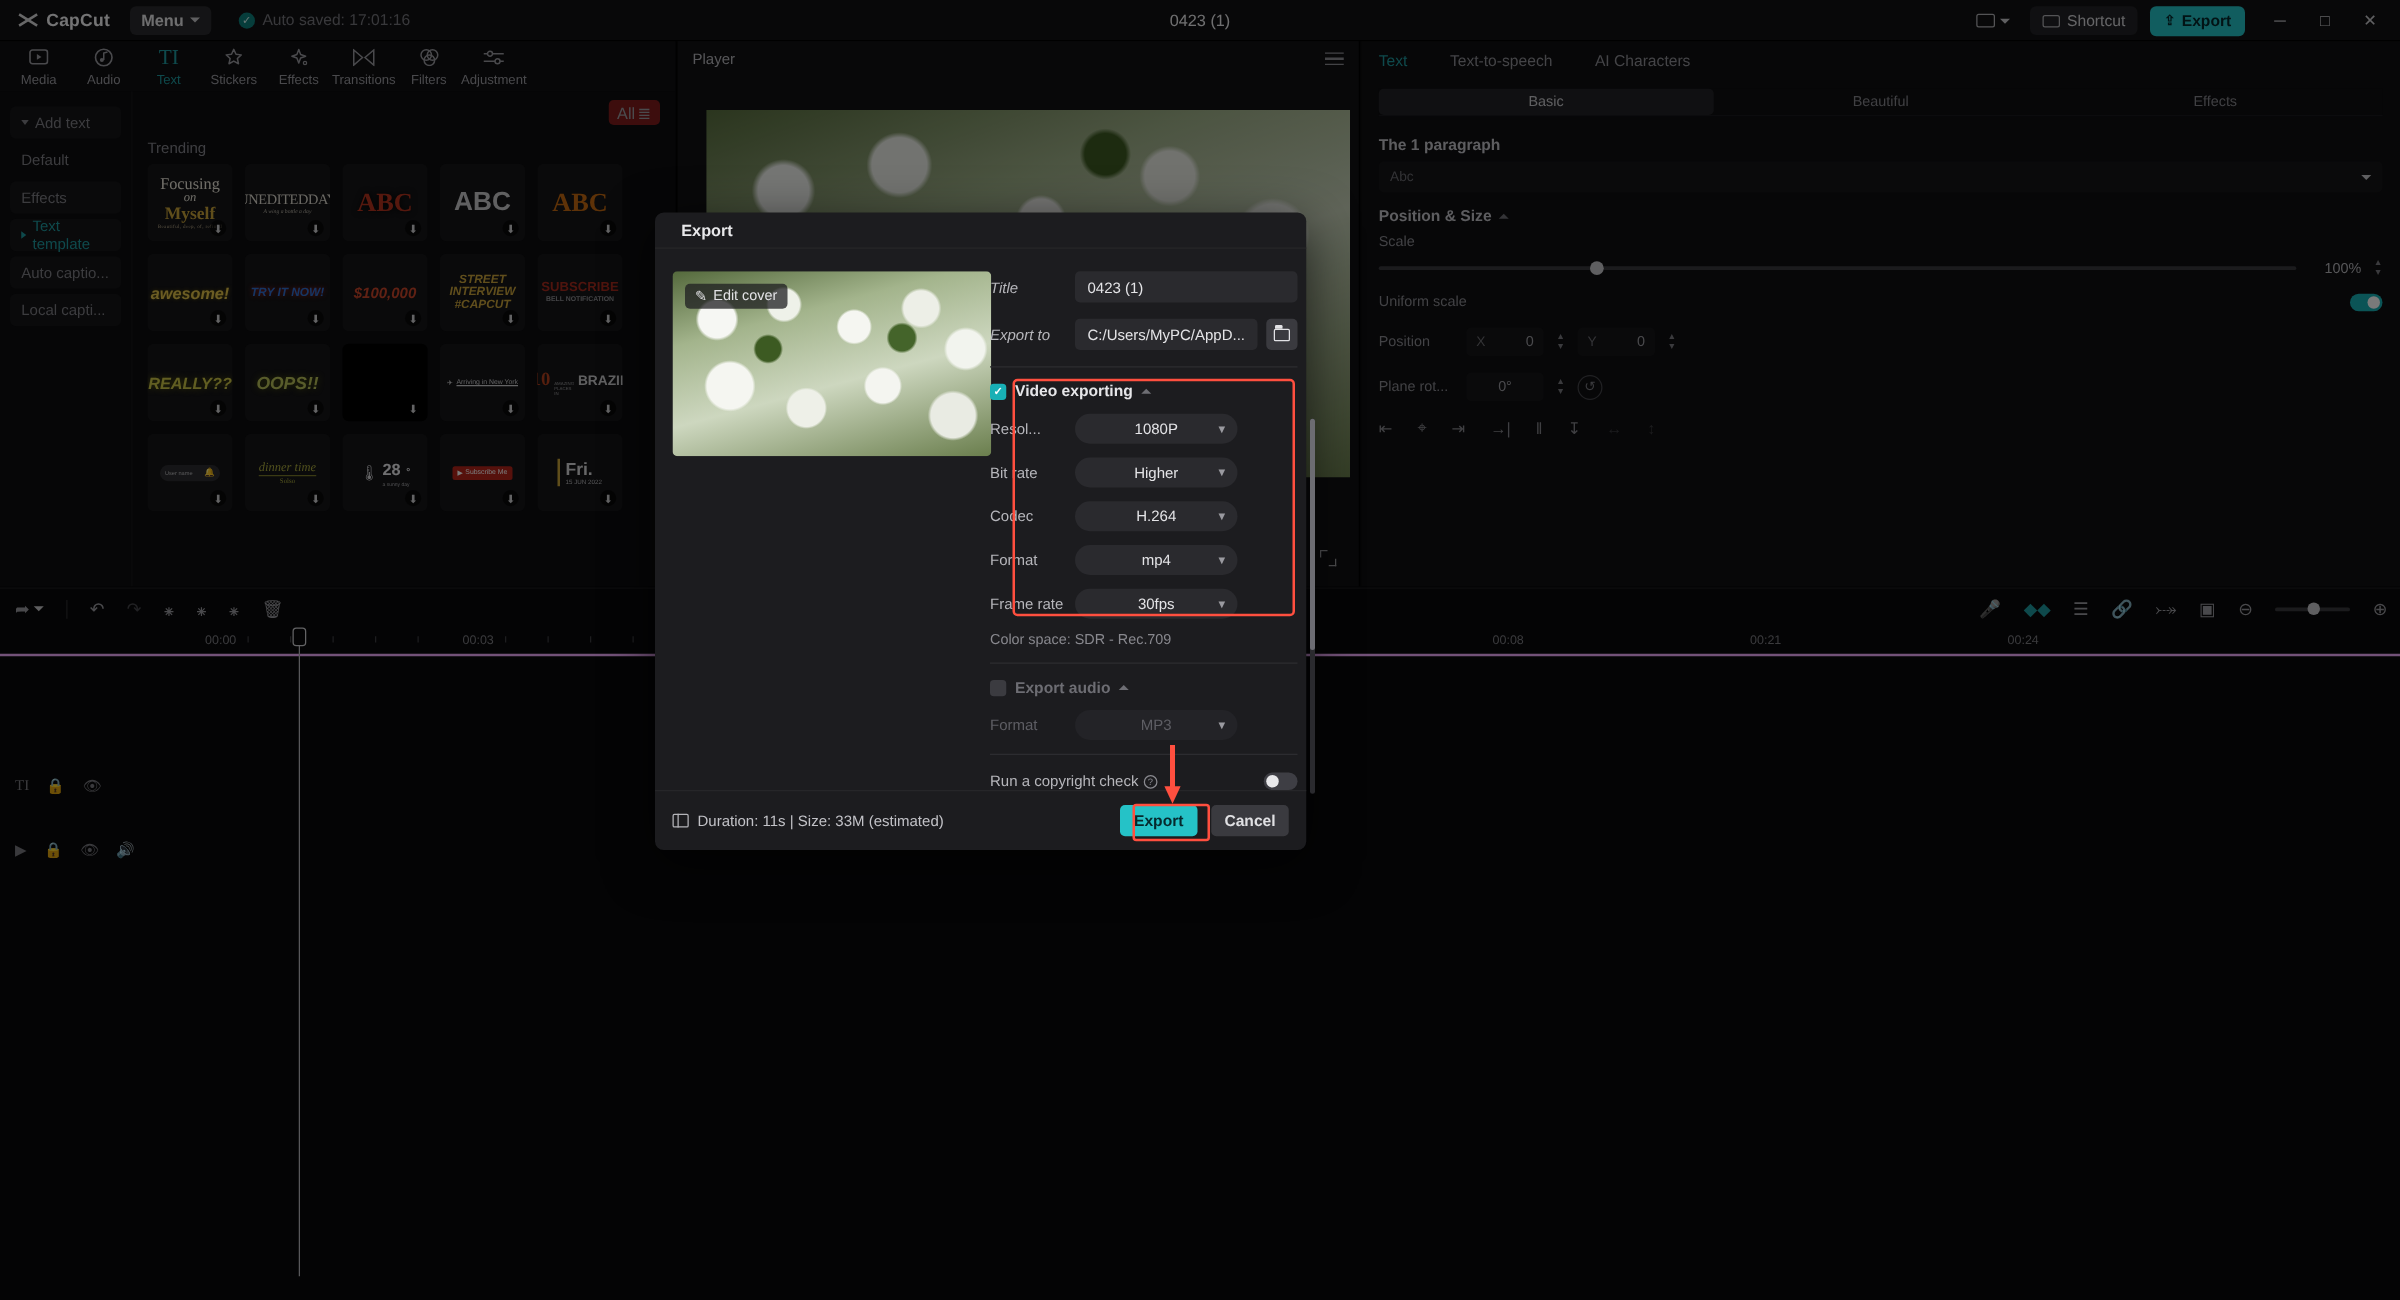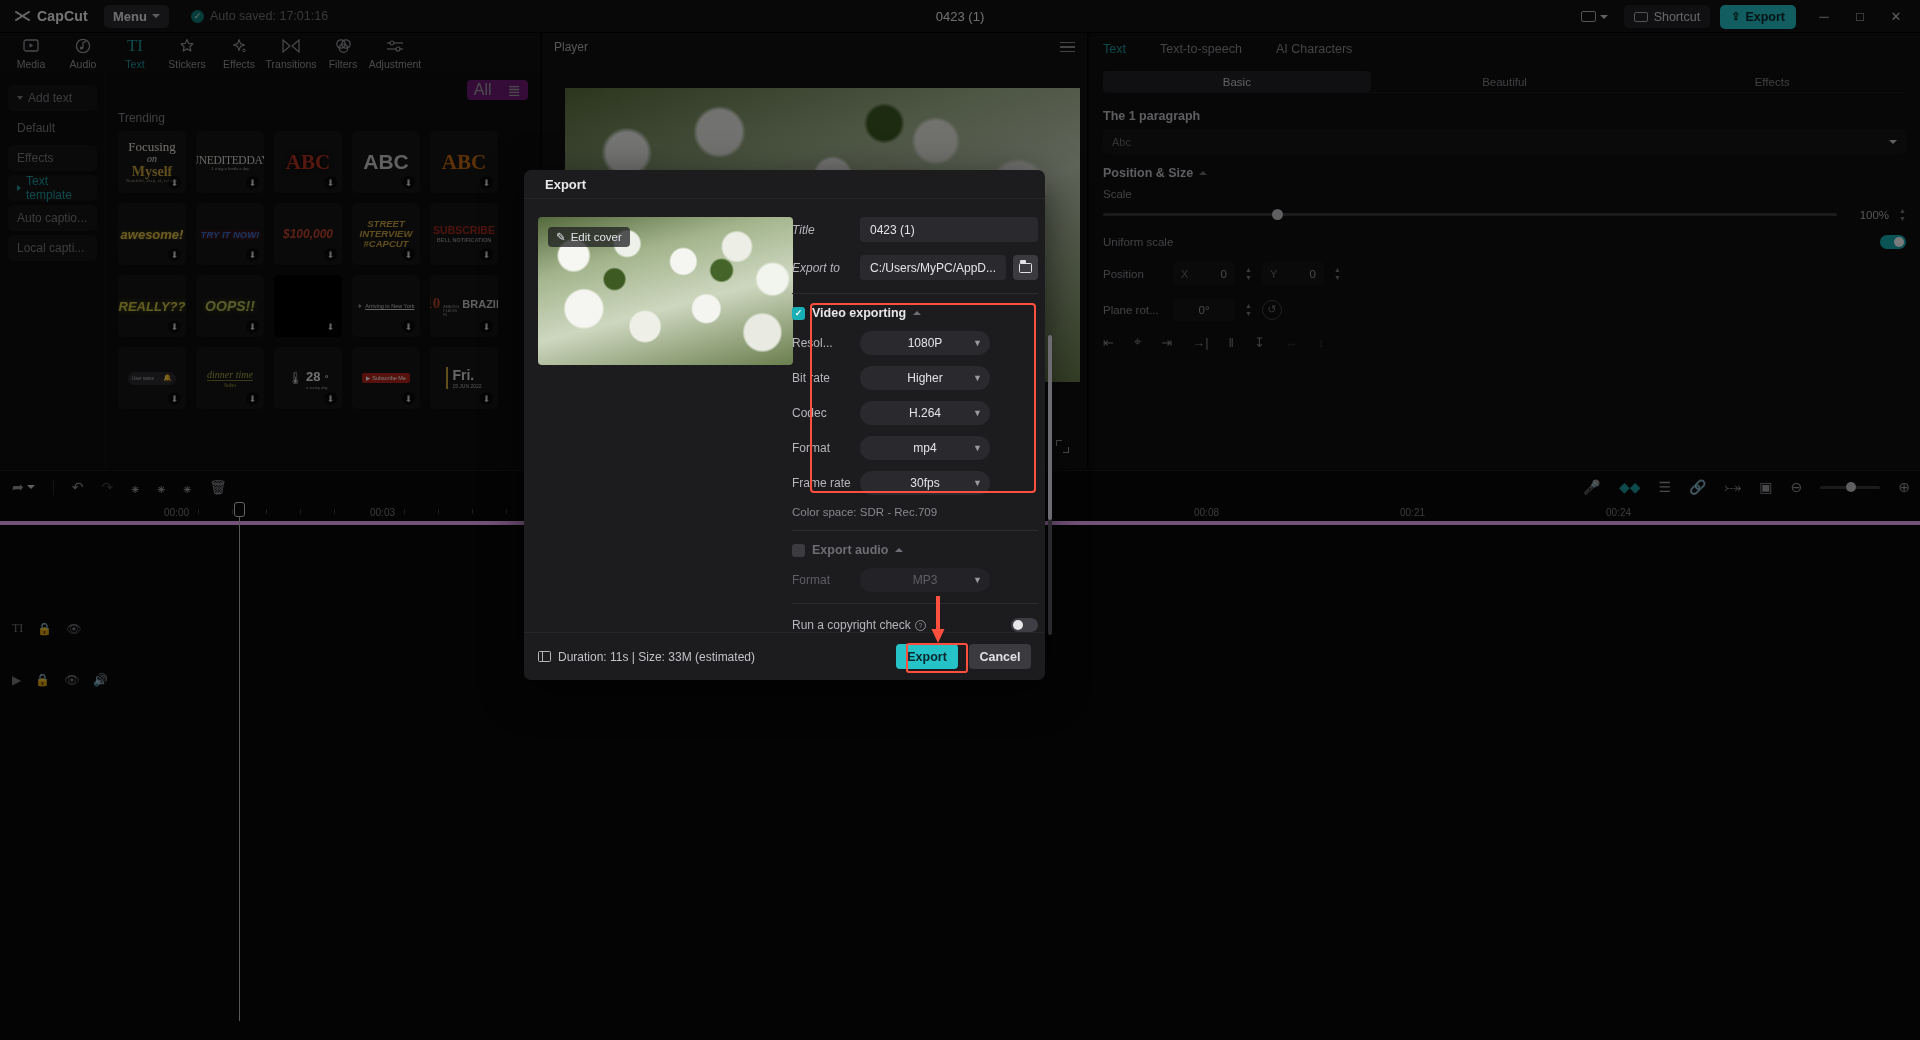--- a/index.html
+++ b/index.html
@@ -64,21 +64,21 @@
   .leftpanel{ position:absolute; top:73px; left:0; width:540px; height:396px; background:#0d0d0f; display:flex;}
   .catlist{ width:105px; padding-top:8px; }
   .cat{ margin:4px 8px; height:26px; border-radius:5px; display:flex; align-items:center;
         padding-left:9px; font-size:12px; color:#7e7e84; cursor:pointer; background:#151517;}
   .cat.plain{ background:transparent; }
   .cat.active{ color:#1f9a9f; }
   .tri{ width:0;height:0;border-left:3.5px solid transparent;border-right:3.5px solid transparent;border-top:4px solid currentColor;margin-right:5px;}
   .tri.r{ border:none;border-top:3.5px solid transparent;border-bottom:3.5px solid transparent;border-left:4px solid currentColor;}
   .gallery{ flex:1; position:relative; border-left:1px solid #161618; }
   .gal-head{ height:34px; display:flex; align-items:center; justify-content:flex-end; padding-right:12px;}
-  .allbtn{ background:#701a75; border-radius:4px; height:20px; padding:0 7px; display:flex; align-items:center; gap:16px; font-size:16px; color:#9d9da2; cursor:pointer;}
+  .allbtn{ background:#7f1d1d; border-radius:4px; height:20px; padding:0 7px; display:flex; align-items:center; gap:2px; font-size:13px; color:#9d9da2; cursor:pointer;}
   .sec-title{ font-size:12px; color:#83838a; margin:4px 0 6px 12px;}
   .grid{ display:grid; grid-template-columns: repeat(5, 68px); gap:10px; padding-left:12px;}
   .cell{ width:68px; height:62px; background:#151517; border-radius:5px; position:relative; overflow:hidden;
          display:flex; align-items:center; justify-content:center; cursor:pointer;}
   .cell.black{ background:#000; }
   .cell .dl{ position:absolute; right:5px; bottom:4px; width:13px;height:13px; border-radius:50%;
              background:rgba(0,0,0,.55); color:#cfcfd2; font-size:9px; display:flex;align-items:center;justify-content:center;}
   .t-focus{ text-align:center; line-height:1.05; font-family:"Liberation Serif", serif;}
   .t-focus .l1{ font-size:13px; color:#e8e4d8;}
   .t-focus .l2{ font-size:10px; font-style:italic; color:#e8e4d8;}
@@ -180,21 +180,21 @@
 
   
   .timeline{ position:absolute; top:470px; left:0; width:1920px; height:570px; background:#0a0a0b; border-top:1px solid #1a1a1d;}
   .tl-toolbar{ height:32px; display:flex; align-items:center; padding-left:12px; gap:18px; color:#9a9aa0;}
   .tl-ic{ cursor:pointer; font-size:14px; display:flex; align-items:center; gap:3px;}
   .tl-ic.dim{ color:#46464b;}
   .vsep{ width:1px; height:15px; background:#2b2b2f;}
   .tl-right{ position:absolute; right:10px; top:0; height:32px; display:flex; align-items:center; gap:18px; color:#9a9aa0; font-size:13px;}
   .zoomline{ width:60px; height:3px; background:#3a3a3e; border-radius:2px; position:relative;}
   .zoomline i{ position:absolute; left:26px; top:-3.5px; width:10px;height:10px;border-radius:50%;background:#c6c6ca;}
-  .ruler{ position:absolute; top:32px; left:0; width:1920px; height:22px; border-bottom:4px solid #f0abfc;}
+  .ruler{ position:absolute; top:32px; left:0; width:1920px; height:22px; border-bottom:2px solid #f0abfc;}
   .rtick{ position:absolute; top:4px; font-size:10px; color:#7b7b81;}
   .rminor{ position:absolute; top:6px; width:1px; height:5px; background:#3d3d42;}
   .playhead{ position:absolute; top:32px; left:239px; width:1px; height:518px; background:#b9b9be;}
   .ph-head{ position:absolute; top:-1px; left:-5px; width:11px; height:15px; background:#0a0a0b; border:1.4px solid #cfcfd4; border-radius:3px;}
   .trackhdr{ position:absolute; left:12px; display:flex; gap:14px; align-items:center; color:#7a7a80; font-size:12px;}
 
   
   .scrim{ position:absolute; inset:0; background:rgba(0,0,0,.52); }
   .dialog{
     position:absolute; left:524px; top:170px; width:521px; height:510px;

